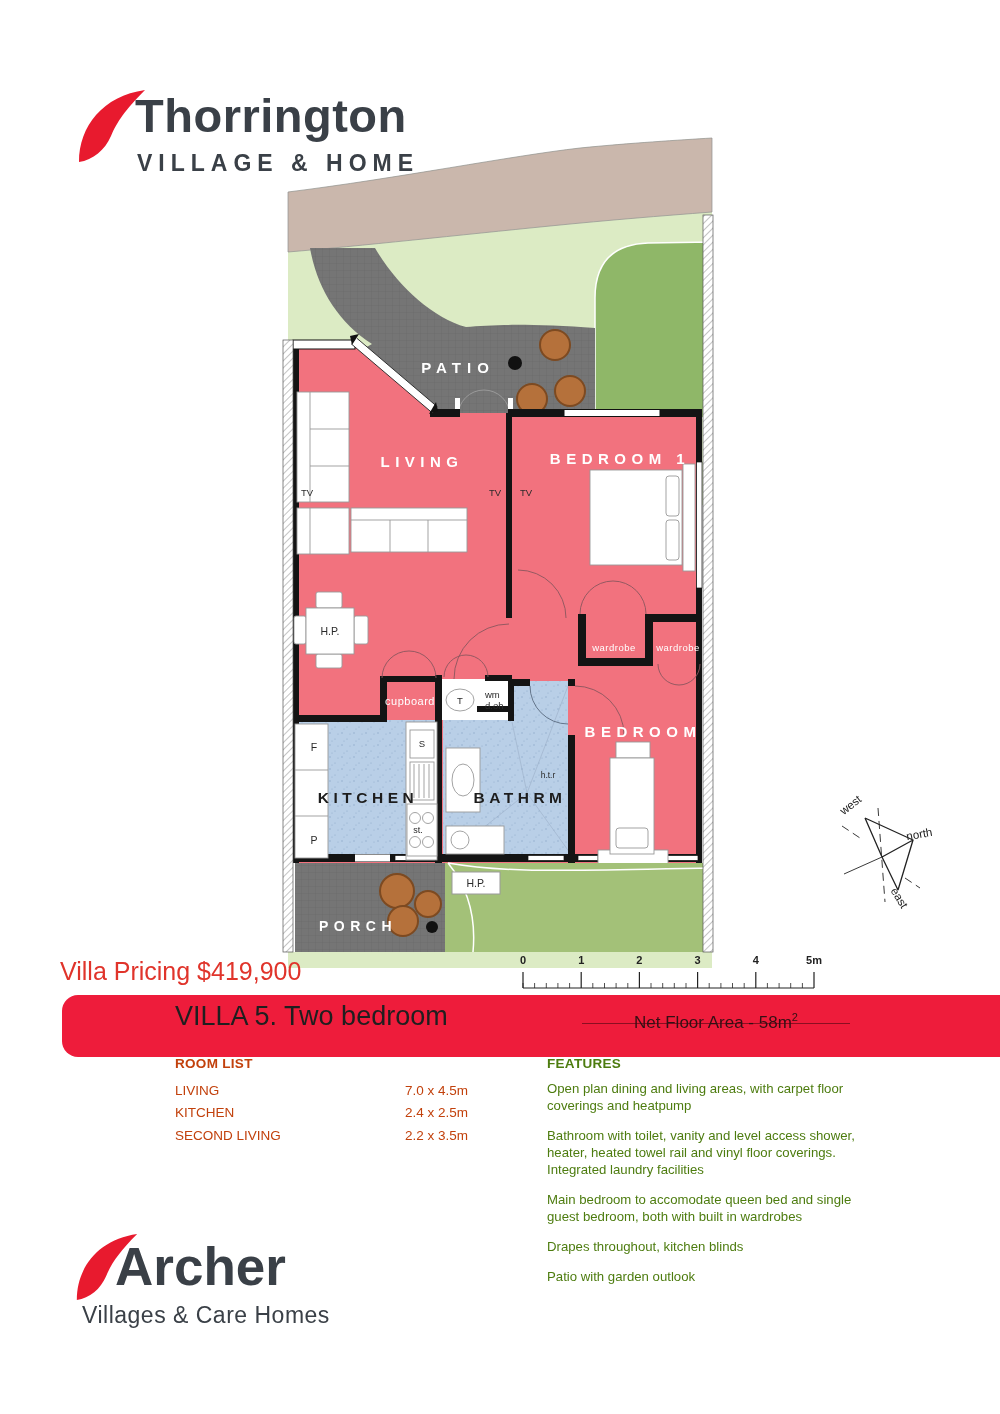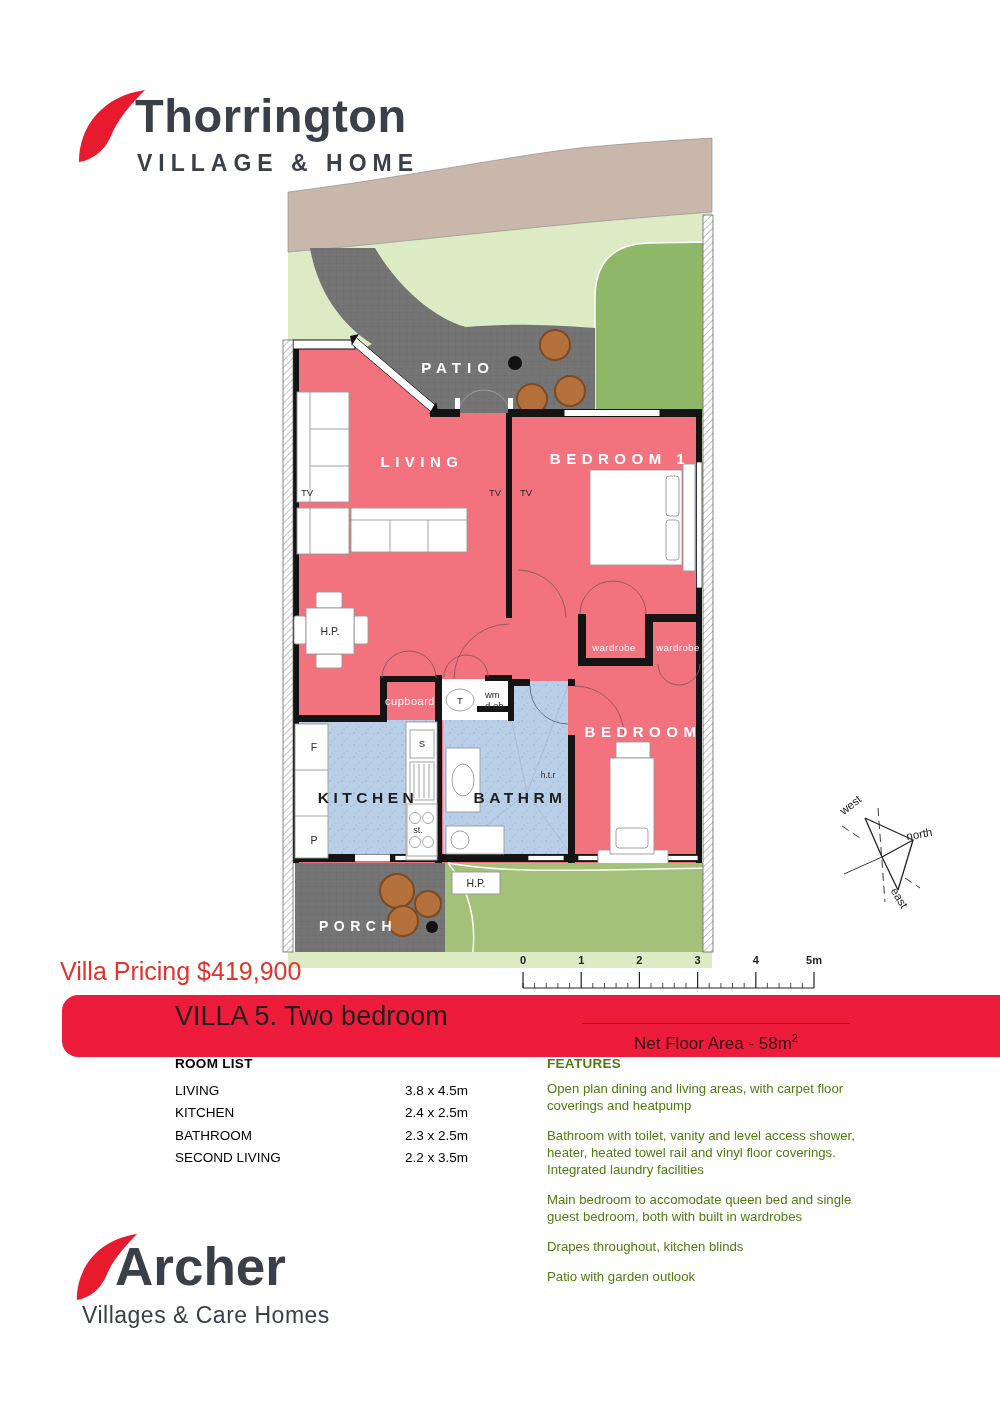--- a/index.html
+++ b/index.html
@@ -8,24 +8,24 @@
   .abs{position:absolute;}
   
   .brand-name{font-size:47px;font-weight:700;color:#3a4047;letter-spacing:0.5px;line-height:1;}
   .brand-sub{font-size:23px;font-weight:700;color:#3a4047;letter-spacing:6px;margin-top:9px;}
   
   .pricing{font-size:25px;color:#e0342b;}
   
   .banner{left:62px;top:995px;width:976px;height:62px;background:#ee1c3b;border-radius:16px;}
   .banner-title{position:absolute;left:113px;top:6px;font-size:27px;color:#1f1f1f;}
   .banner-line{position:absolute;left:520px;top:28px;width:268px;height:1px;background:rgba(40,0,8,.5);}
-  .banner-area{position:absolute;left:520px;top:37px;width:268px;text-align:center;font-size:17px;color:#331014;}
+  .banner-area{position:absolute;left:520px;top:16px;width:268px;text-align:center;font-size:17px;color:#331014;}
   .banner-area sup{font-size:11px;}
   
-  .roomlist{left:175px;top:1056px;width:330px;color:#000000;}
+  .roomlist{left:175px;top:1056px;width:330px;color:#c2410c;}
   .roomlist .hd,.features .hd{font-size:13.5px;font-weight:700;margin-bottom:9px;letter-spacing:.3px;}
   .rl-row{display:flex;height:22.3px;line-height:22.3px;font-size:13.5px;}
   .rl-row .nm{width:230px;}
   
   .features{left:547px;top:1056px;width:332px;color:#4d7c0f;}
   .features p{margin:0 0 13px 0;font-size:13.2px;line-height:17px;}
   
   .footer-name{font-size:53px;font-weight:700;color:#3a4047;line-height:1;}
   .footer-sub{font-size:23px;font-weight:500;color:#3a4047;letter-spacing:.5px;margin-top:6px;}
   svg text{font-family:"Liberation Sans",sans-serif;}
@@ -278,29 +278,25 @@
     <div class="banner-line"></div>
     <div class="banner-area">
       <span>Net Floor Area - 58m</span><sup>2</sup>
     </div>
   </div>
 
   <div class="abs roomlist">
     <div class="hd">ROOM LIST</div>
     <div class="rl-row">
       <span class="nm">LIVING</span>
-      <span>3.8 x 4.5m</span>
+      <span>7.0 x 4.5m</span>
     </div>
     <div class="rl-row">
       <span class="nm">KITCHEN</span>
       <span>2.4 x 2.5m</span>
-    </div>
-    <div class="rl-row">
-      <span class="nm">BATHROOM</span>
-      <span>2.3 x 2.5m</span>
     </div>
     <div class="rl-row">
       <span class="nm">SECOND LIVING</span>
       <span>2.2 x 3.5m</span>
     </div>
   </div>
 
   <div class="abs features">
     <div class="hd">FEATURES</div>
     <p>Open plan dining and living areas, with carpet floor coverings and heatpump</p>

